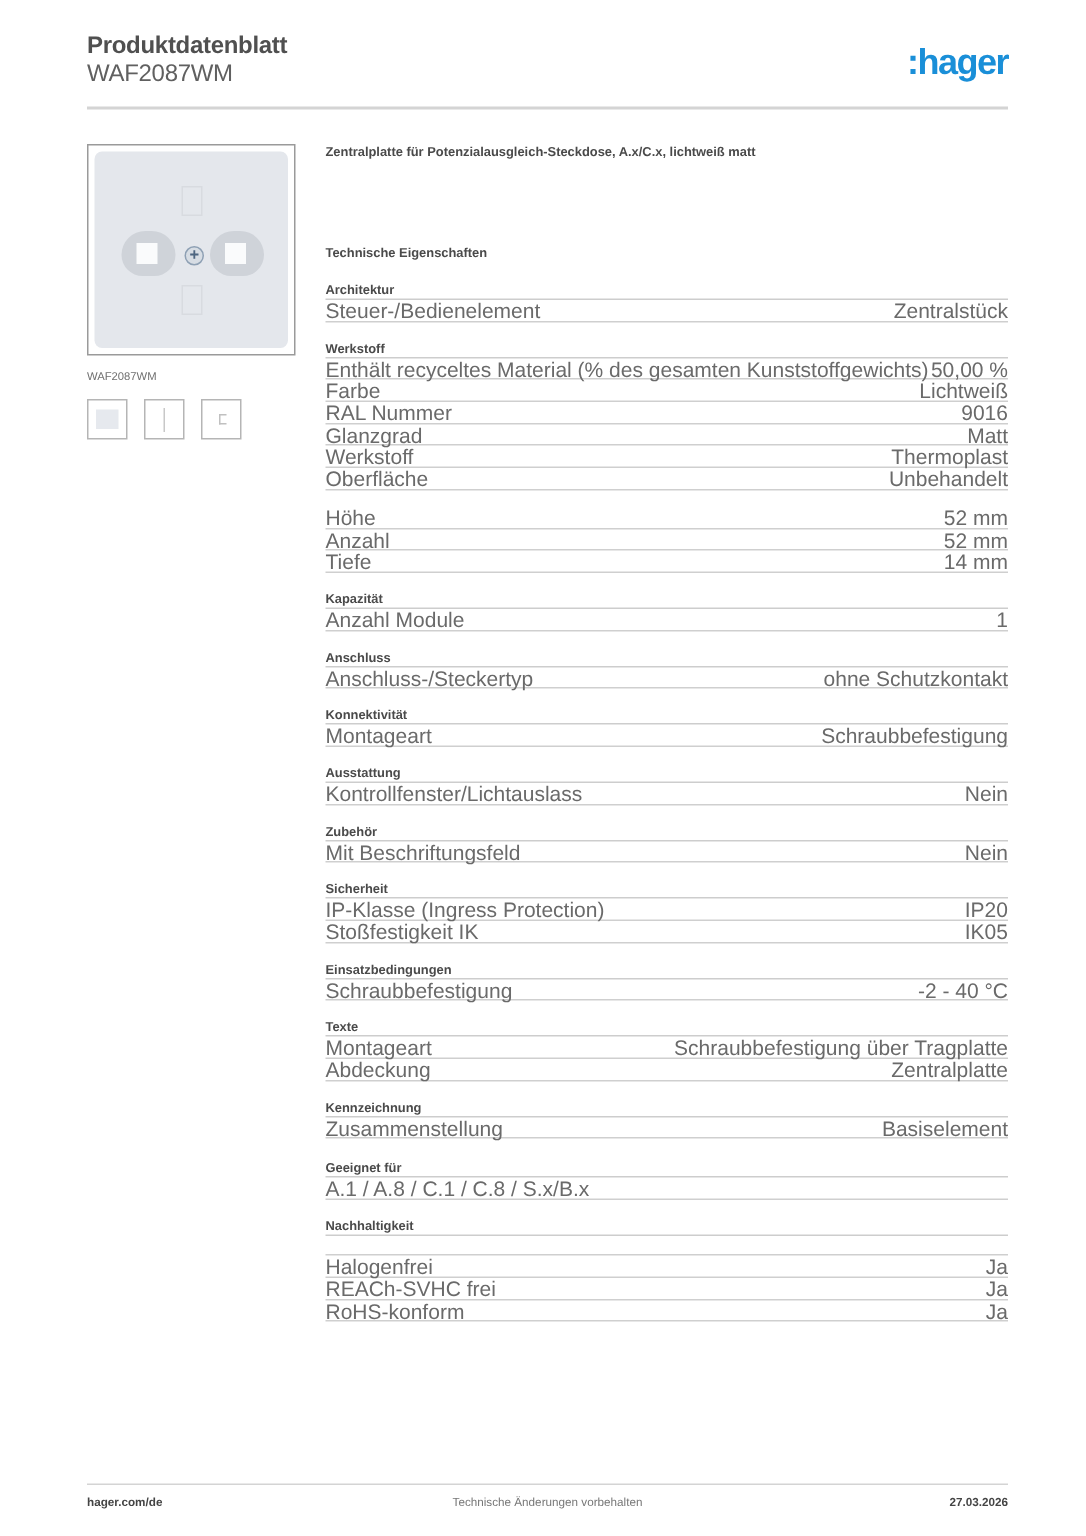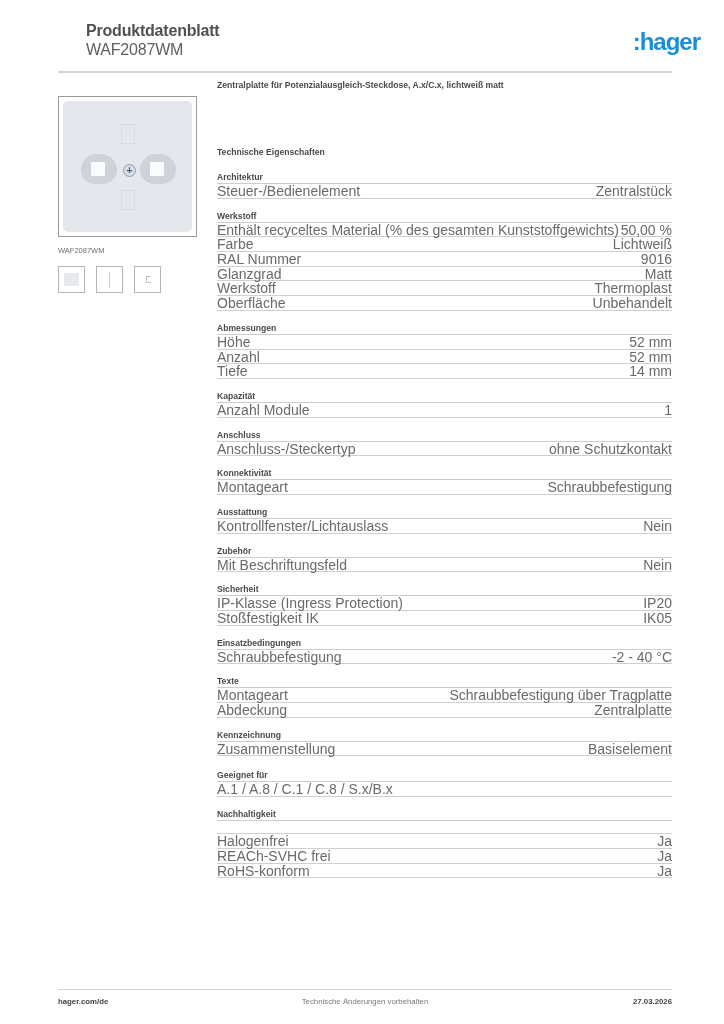--- a/index.html
+++ b/index.html
@@ -1,39 +1,39 @@
 <!DOCTYPE html>
 <html><head>
 <meta charset="utf-8">
 <style>
   * { box-sizing: border-box; margin: 0; padding: 0; }
   html, body { width: 724px; height: 1024px; background: #ffffff; overflow: hidden; }
   body { position: relative; font-family: "Liberation Sans", sans-serif; color: #555; }
 
-  .header { position: absolute; left: 58px; top: 20px; width: 614px; height: 50px; margin-left: 28px; }
+  .header { position: absolute; left: 58px; top: 20px; width: 614px; height: 50px; }
   .doc-type { position: absolute; left: 0; top: 2px; font-size: 16px; font-weight: bold; color: #505050; letter-spacing: -0.2px; }
   .doc-id { position: absolute; left: 0; top: 21px; font-size: 16px; color: #606060; letter-spacing: -0.2px; }
   .logo { position: absolute; right: 0; top: 8px; font-size: 24px; font-weight: bold; color: #1a8fd8; letter-spacing: -1px; }
   .header-line { position: absolute; left: 58px; top: 71px; width: 614px; height: 2px; background: #d4d4d4; }
 
   .left { position: absolute; left: 58px; top: 96px; width: 140px; }
   .product-frame { width: 139px; height: 141px; border: 1px solid #9a9a9a; padding: 4px; background: #fff; }
   .plate { position: relative; width: 100%; height: 100%; background: #e4e7ec; border-radius: 5px; }
   .slot-v { position: absolute; left: 58px; width: 14px; height: 20px; border: 1px solid #d8dbe0; }
   .socket { position: absolute; top: 53px; width: 36px; height: 30px; border-radius: 18px 18px 16px 16px; background: #cfd3d9; }
   .socket .sq { position: absolute; left: 10px; top: 8px; width: 14px; height: 14px; background: #fafbfc; }
   .screw { position: absolute; left: 60px; top: 63px; width: 13px; height: 13px; border-radius: 50%; background: #d7dde4; border: 1px solid #8ea0b4; color: #4d6580; font-size: 11px; line-height: 11px; text-align: center; font-weight: bold; }
   .img-caption { margin-top: 9px; font-size: 7.5px; color: #707070; }
   .thumbs { display: flex; gap: 11px; margin-top: 11px; }
   .thumb { width: 27px; height: 27px; border: 1px solid #b5b5b5; position: relative; background: #fff; }
   .thumb .t1 { position: absolute; left: 5px; top: 6px; width: 15px; height: 13px; background: #e6e9ee; }
   .thumb .t2 { position: absolute; left: 12px; top: 5px; width: 1px; height: 16px; background: #c8c8c8; }
   .thumb .t3 { position: absolute; left: 11px; top: 9px; width: 5px; height: 7px; border: 1px solid #c0c0c0; border-right: none; }
 
-  .right { position: absolute; left: 217px; top: 80px; width: 455px; }
+  .right { position: absolute; left: 217px; top: 96px; width: 455px; }
   .desc { font-size: 8.6px; font-weight: bold; color: #4a4a4a; height: 34px; }
   .tech-title { font-size: 8.6px; font-weight: bold; color: #4a4a4a; height: 24px; margin-top: 33px; }
   .section { margin-bottom: 11px; }
   .sec-head { font-size: 8.6px; font-weight: bold; color: #4a4a4a; height: 13px; line-height: 12px; border-bottom: 1.5px solid #cdcdcd; }
   .row { display: flex; justify-content: space-between; font-size: 14px; color: #6a6a6a; height: 14.7px; line-height: 14px; border-bottom: 1px solid #cfcfcf; }
   .row.empty { height: 13px; }
 
   .footer-line { position: absolute; left: 58px; top: 989px; width: 614px; height: 1px; background: #d4d4d4; }
   .footer { position: absolute; left: 58px; top: 997px; width: 614px; font-size: 7.8px; }
   .f-left { position: absolute; left: 0; font-weight: bold; color: #444; }
@@ -110,21 +110,20 @@
         <div class="row">
           <span>Werkstoff</span>
           <span>Thermoplast</span>
         </div>
         <div class="row">
           <span>Oberfläche</span>
           <span>Unbehandelt</span>
         </div>
       </div>
       <div class="section">
-        <div class="sec-head">Abmessungen</div>
         <div class="row">
           <span>Höhe</span>
           <span>52 mm</span>
         </div>
         <div class="row">
           <span>Anzahl</span>
           <span>52 mm</span>
         </div>
         <div class="row">
           <span>Tiefe</span>

